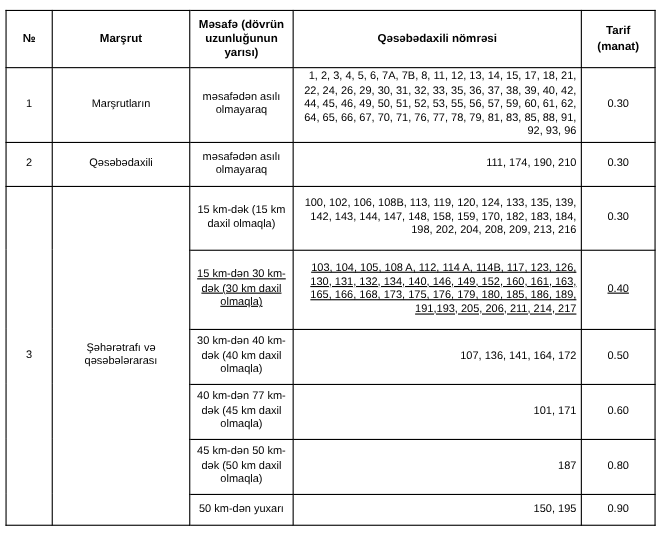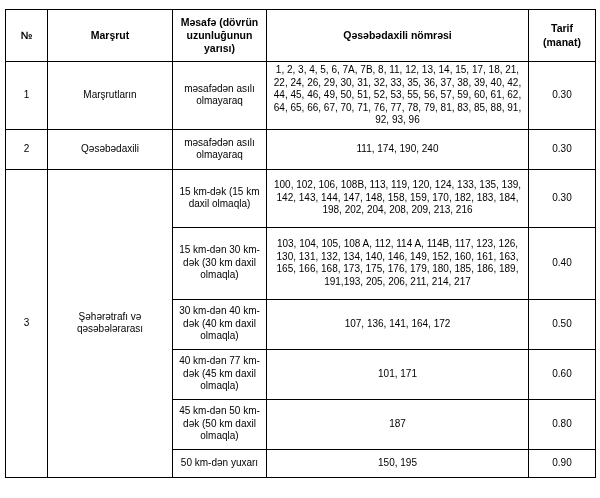--- a/index.html
+++ b/index.html
@@ -32,28 +32,28 @@
   }
   table.tariff th {
     font-weight: bold;
     text-align: center;
     font-size: 10.5px;
   }
   .c-no, .c-route, .c-dist, .c-tariff {
     text-align: center;
   }
   .c-nums {
-    text-align: center;
+    text-align: right;
     padding-left: 6px;
   }
   tr.h-head { height: 52px; }
   tr.h-r1   { height: 64px; }
   tr.h-r2   { height: 40px; }
   tr.h-s1   { height: 58px; }
-  tr.h-s2   { height: 72px; }
+  tr.h-s2   { height: 72px; text-decoration: underline; }
   tr.h-s3   { height: 50px; margin-top: 28px; }
   tr.h-s4   { height: 50px; }
   tr.h-s5   { height: 50px; margin-top: 32px; }
   tr.h-s6   { height: 28px; }
 </style>
 </head>
 <body>
 
 <div class="page">
   <table class="tariff">
@@ -78,21 +78,21 @@
         <td class="c-no">1</td>
         <td class="c-route">Marşrutların</td>
         <td class="c-dist">məsafədən asılı olmayaraq</td>
         <td class="c-nums">1, 2, 3, 4, 5, 6, 7A, 7B, 8, 11, 12, 13, 14, 15, 17, 18, 21, 22, 24, 26, 29, 30, 31, 32, 33, 35, 36, 37, 38, 39, 40, 42, 44, 45, 46, 49, 50, 51, 52, 53, 55, 56, 57, 59, 60, 61, 62, 64, 65, 66, 67, 70, 71, 76, 77, 78, 79, 81, 83, 85, 88, 91, 92, 93, 96</td>
         <td class="c-tariff">0.30</td>
       </tr>
       <tr class="h-r2">
         <td class="c-no">2</td>
         <td class="c-route">Qəsəbədaxili</td>
         <td class="c-dist">məsafədən asılı olmayaraq</td>
-        <td class="c-nums">111, 174, 190, 240</td>
+        <td class="c-nums">111, 174, 190, 210</td>
         <td class="c-tariff">0.30</td>
       </tr>
       <tr class="h-s1">
         <td class="c-no" rowspan="6">3</td>
         <td class="c-route" rowspan="6">Şəhərətrafı və qəsəbələrarası</td>
         <td class="c-dist">15 km-dək (15 km daxil olmaqla)</td>
         <td class="c-nums">100, 102, 106, 108B, 113, 119, 120, 124, 133, 135, 139, 142, 143, 144, 147, 148, 158, 159, 170, 182, 183, 184, 198, 202, 204, 208, 209, 213, 216</td>
         <td class="c-tariff">0.30</td>
       </tr>
       <tr class="h-s2">

